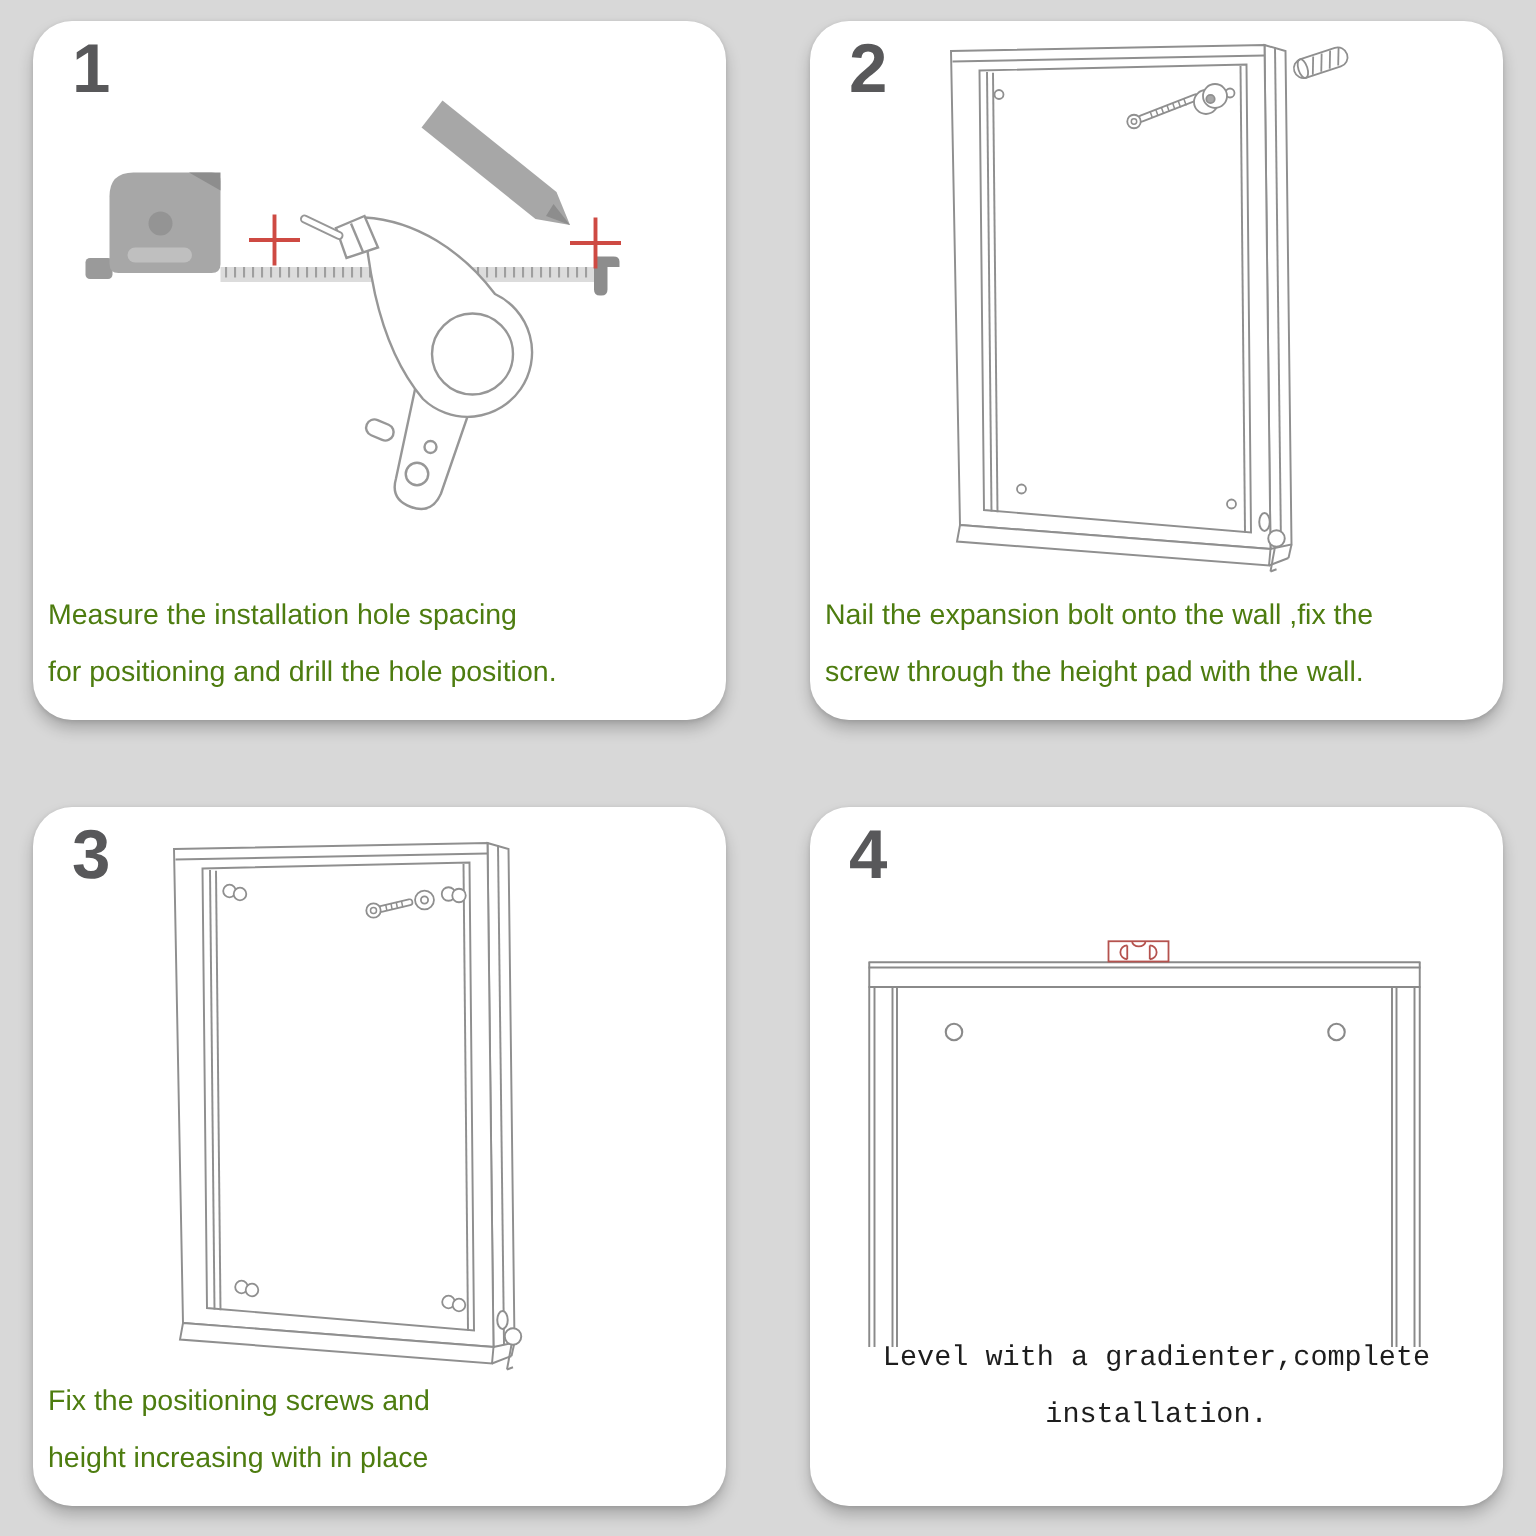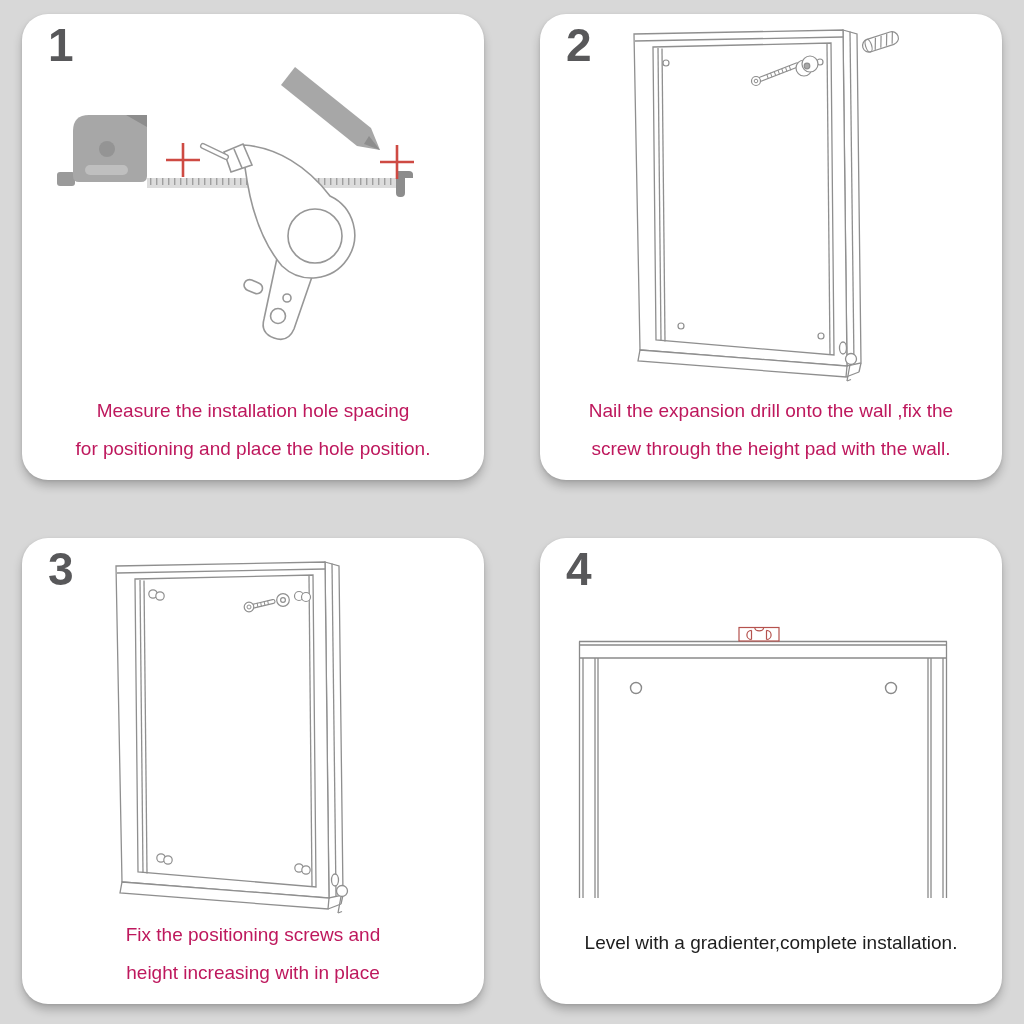--- a/index.html
+++ b/index.html
@@ -22,27 +22,27 @@
   #panel-3{left:22px;top:538px;}
   #panel-4{left:540px;top:538px;}
   .step-number{
     position:absolute;top:4px;left:26px;
     font-size:46px;font-weight:bold;color:#58585a;
     letter-spacing:0;line-height:1.2;
   }
   .illus{position:absolute;left:0;top:0;width:462px;height:466px;}
   .caption{
     position:absolute;left:10px;right:10px;bottom:12px;
-    text-align:center;color:#be185d;
+    color:#4d7c0f;
     font-size:19px;line-height:38px;
   }
   .caption-one{
     position:absolute;left:10px;right:10px;bottom:42px;
     text-align:center;color:#1d1d1d;
-    font-size:19px;line-height:38px;
+    font-size:19px;line-height:38px;font-family:Liberation Mono, monospace;
   }
 </style>
 </head>
 <body>
 
 <div class="sheet">
 
   <section class="panel" id="panel-1">
     <div class="step-number">1</div>
     <svg class="illus" viewBox="0 0 462 466">
@@ -85,21 +85,21 @@
         <circle cx="265" cy="284" r="4" fill="none"></circle>
         <circle cx="256" cy="302" r="7.5" fill="none"></circle>
         <path d="M202,138 L221,130 L230,151 L209,158 Z"></path>
         <line x1="212" y1="135" x2="220" y2="154"></line>
         <line x1="181" y1="132" x2="204" y2="143" stroke-width="6" stroke-linecap="round"></line>
         <line x1="181" y1="132" x2="204" y2="143" stroke="#ffffff" stroke-width="3.4" stroke-linecap="round"></line>
       </g>
     </svg>
     <div class="caption">
       <div>Measure the installation hole spacing</div>
-      <div>for positioning and place the hole position.</div>
+      <div>for positioning and drill the hole position.</div>
     </div>
   </section>
 
   <section class="panel" id="panel-2">
     <div class="step-number">2</div>
     <svg class="illus" viewBox="0 0 462 466">
       <g stroke="#8f8f8f" stroke-width="1.3" fill="#ffffff">
         <path d="M303,16 L317,20 L321,349 L307,352 Z"></path>
         <line x1="310" y1="17.5" x2="314" y2="350"></line>
         <path d="M94,20 L303,16 L307,352 L100,336 Z"></path>
@@ -139,21 +139,21 @@
         <line x1="355" y1="21.9" x2="351" y2="33.4"></line>
       </g>
       <g stroke="#8f8f8f" stroke-width="1.3" fill="#ffffff">
         <ellipse cx="303" cy="334" rx="3.5" ry="6"></ellipse>
         <circle cx="311" cy="345" r="5.5"></circle>
         <line x1="310" y1="350.5" x2="307" y2="367"></line>
         <line x1="307" y1="367" x2="311" y2="365.5"></line>
       </g>
     </svg>
     <div class="caption">
-      <div>Nail the expansion drill onto the wall ,fix the</div>
+      <div>Nail the expansion bolt onto the wall ,fix the</div>
       <div>screw through the height pad with the wall.</div>
     </div>
   </section>
 
   <section class="panel" id="panel-3">
     <div class="step-number">3</div>
     <svg class="illus" viewBox="0 0 462 466">
       <g stroke="#8f8f8f" stroke-width="1.3" fill="#ffffff">
         <path d="M303,24 L317,28 L321,357 L307,360 Z"></path>
         <line x1="310" y1="25.5" x2="314" y2="358"></line>

